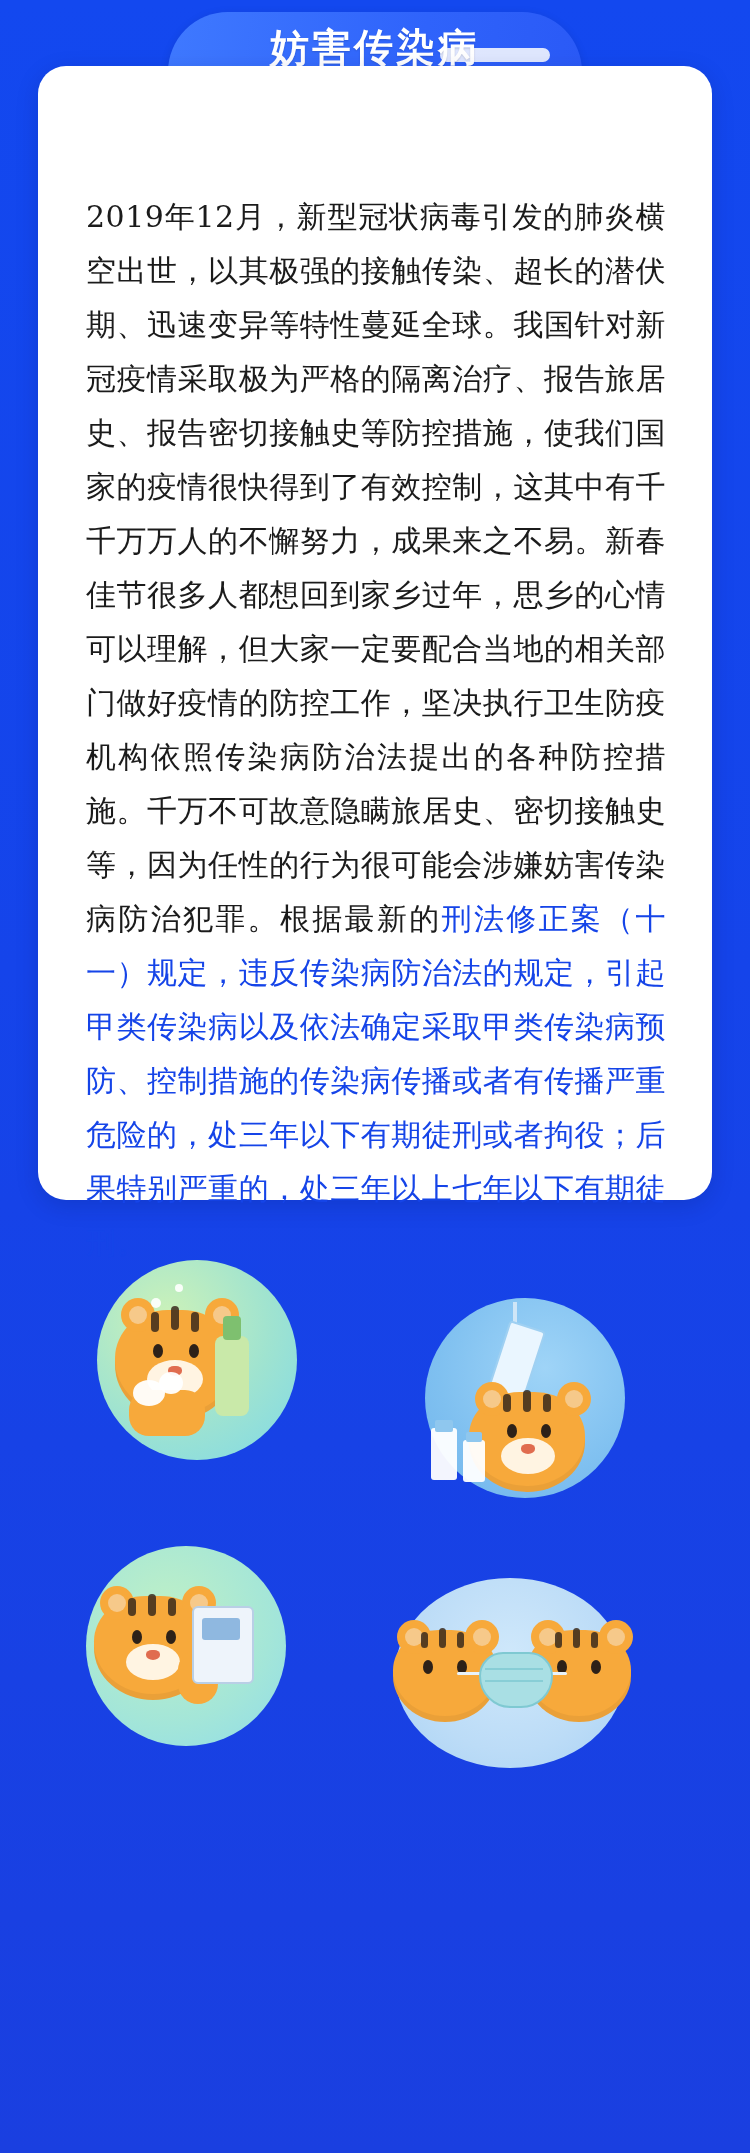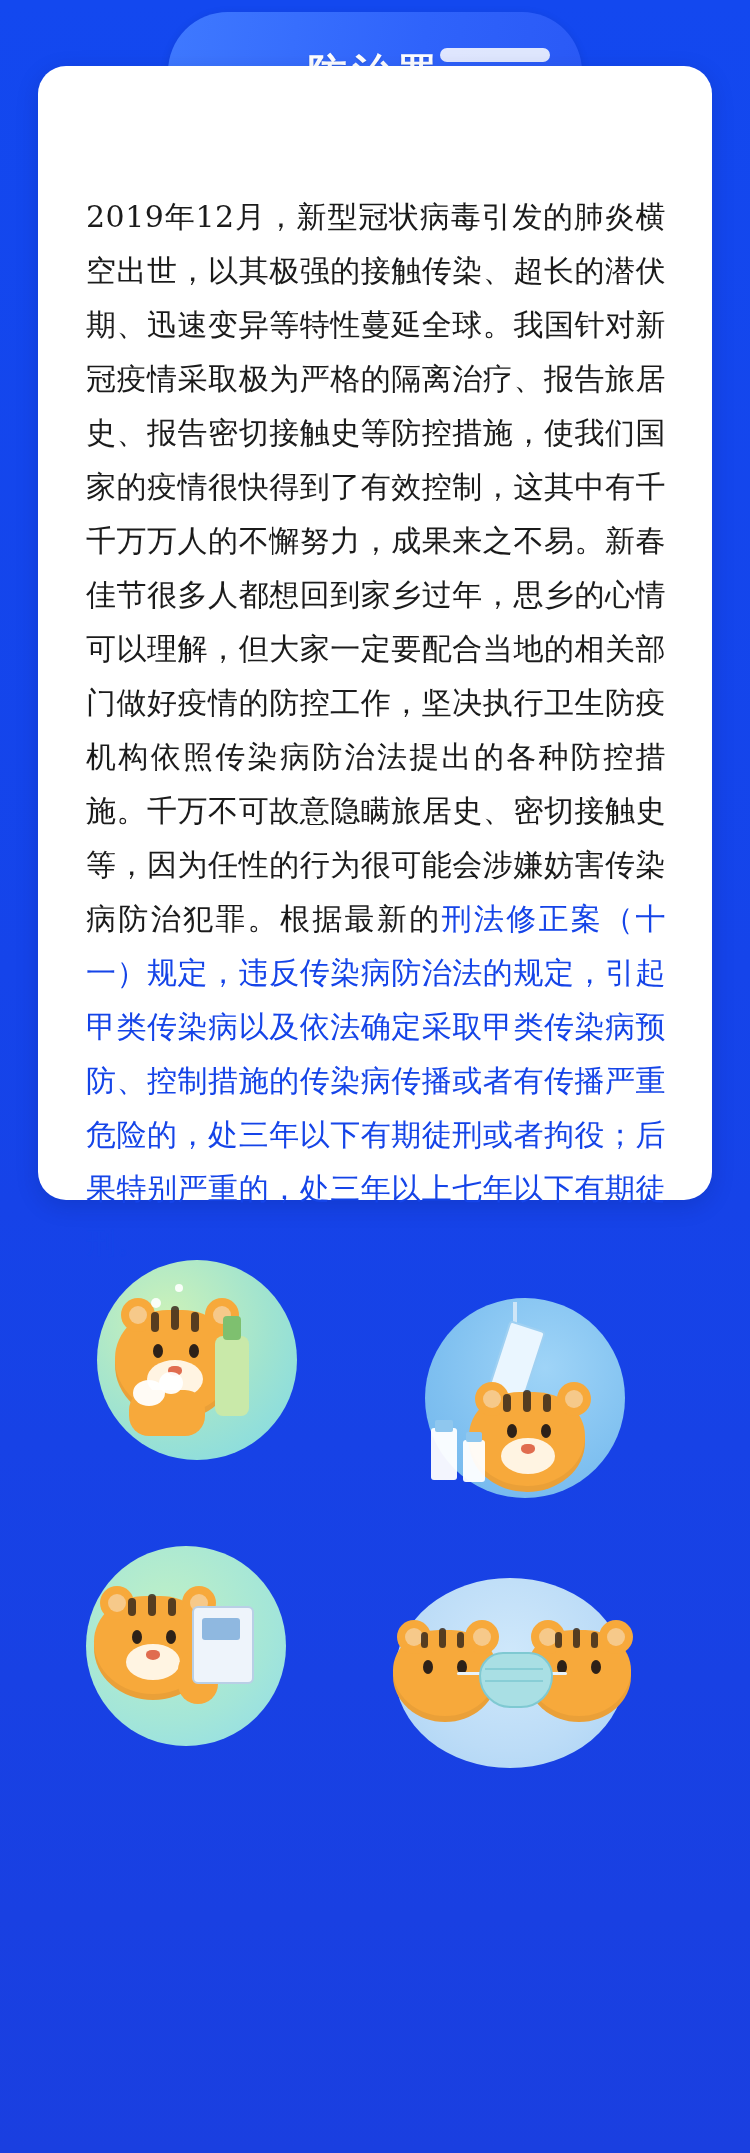--- a/index.html
+++ b/index.html
@@ -287,20 +287,21 @@
 <body>
 
 <div class="poster">
 
   <div class="header">
     <div class="title-pill"></div>
     <div class="deco deco-bar1"></div>
     <div class="deco deco-bar2"></div>
     <div class="deco deco-dot"></div>
     <div class="title-text">
+      <span class="line1">妨害传染病</span>
       <span class="line2">防治罪</span>
     </div>
   </div>
 
   <div class="card"></div>
   <div class="card-body">
     <span>2019年12月，新型冠状病毒引发的肺炎横空出世，以其极强的接触传染、超长的潜伏期、迅速变异等特性蔓延全球。我国针对新冠疫情采取极为严格的隔离治疗、报告旅居史、报告密切接触史等防控措施，使我们国家的疫情很快得到了有效控制，这其中有千千万万人的不懈努力，成果来之不易。新春佳节很多人都想回到家乡过年，思乡的心情可以理解，但大家一定要配合当地的相关部门做好疫情的防控工作，坚决执行卫生防疫机构依照传染病防治法提出的各种防控措施。千万不可故意隐瞒旅居史、密切接触史等，因为任性的行为很可能会涉嫌妨害传染病防治犯罪。根据最新的</span><span class="hl">刑法修正案（十一）规定，违反传染病防治法的规定，引起甲类传染病以及依法确定采取甲类传染病预防、控制措施的传染病传播或者有传播严重危险的，处三年以下有期徒刑或者拘役；后果特别严重的，处三年以上七年以下有期徒刑。</span>
   </div>
 
   <div class="illus">

